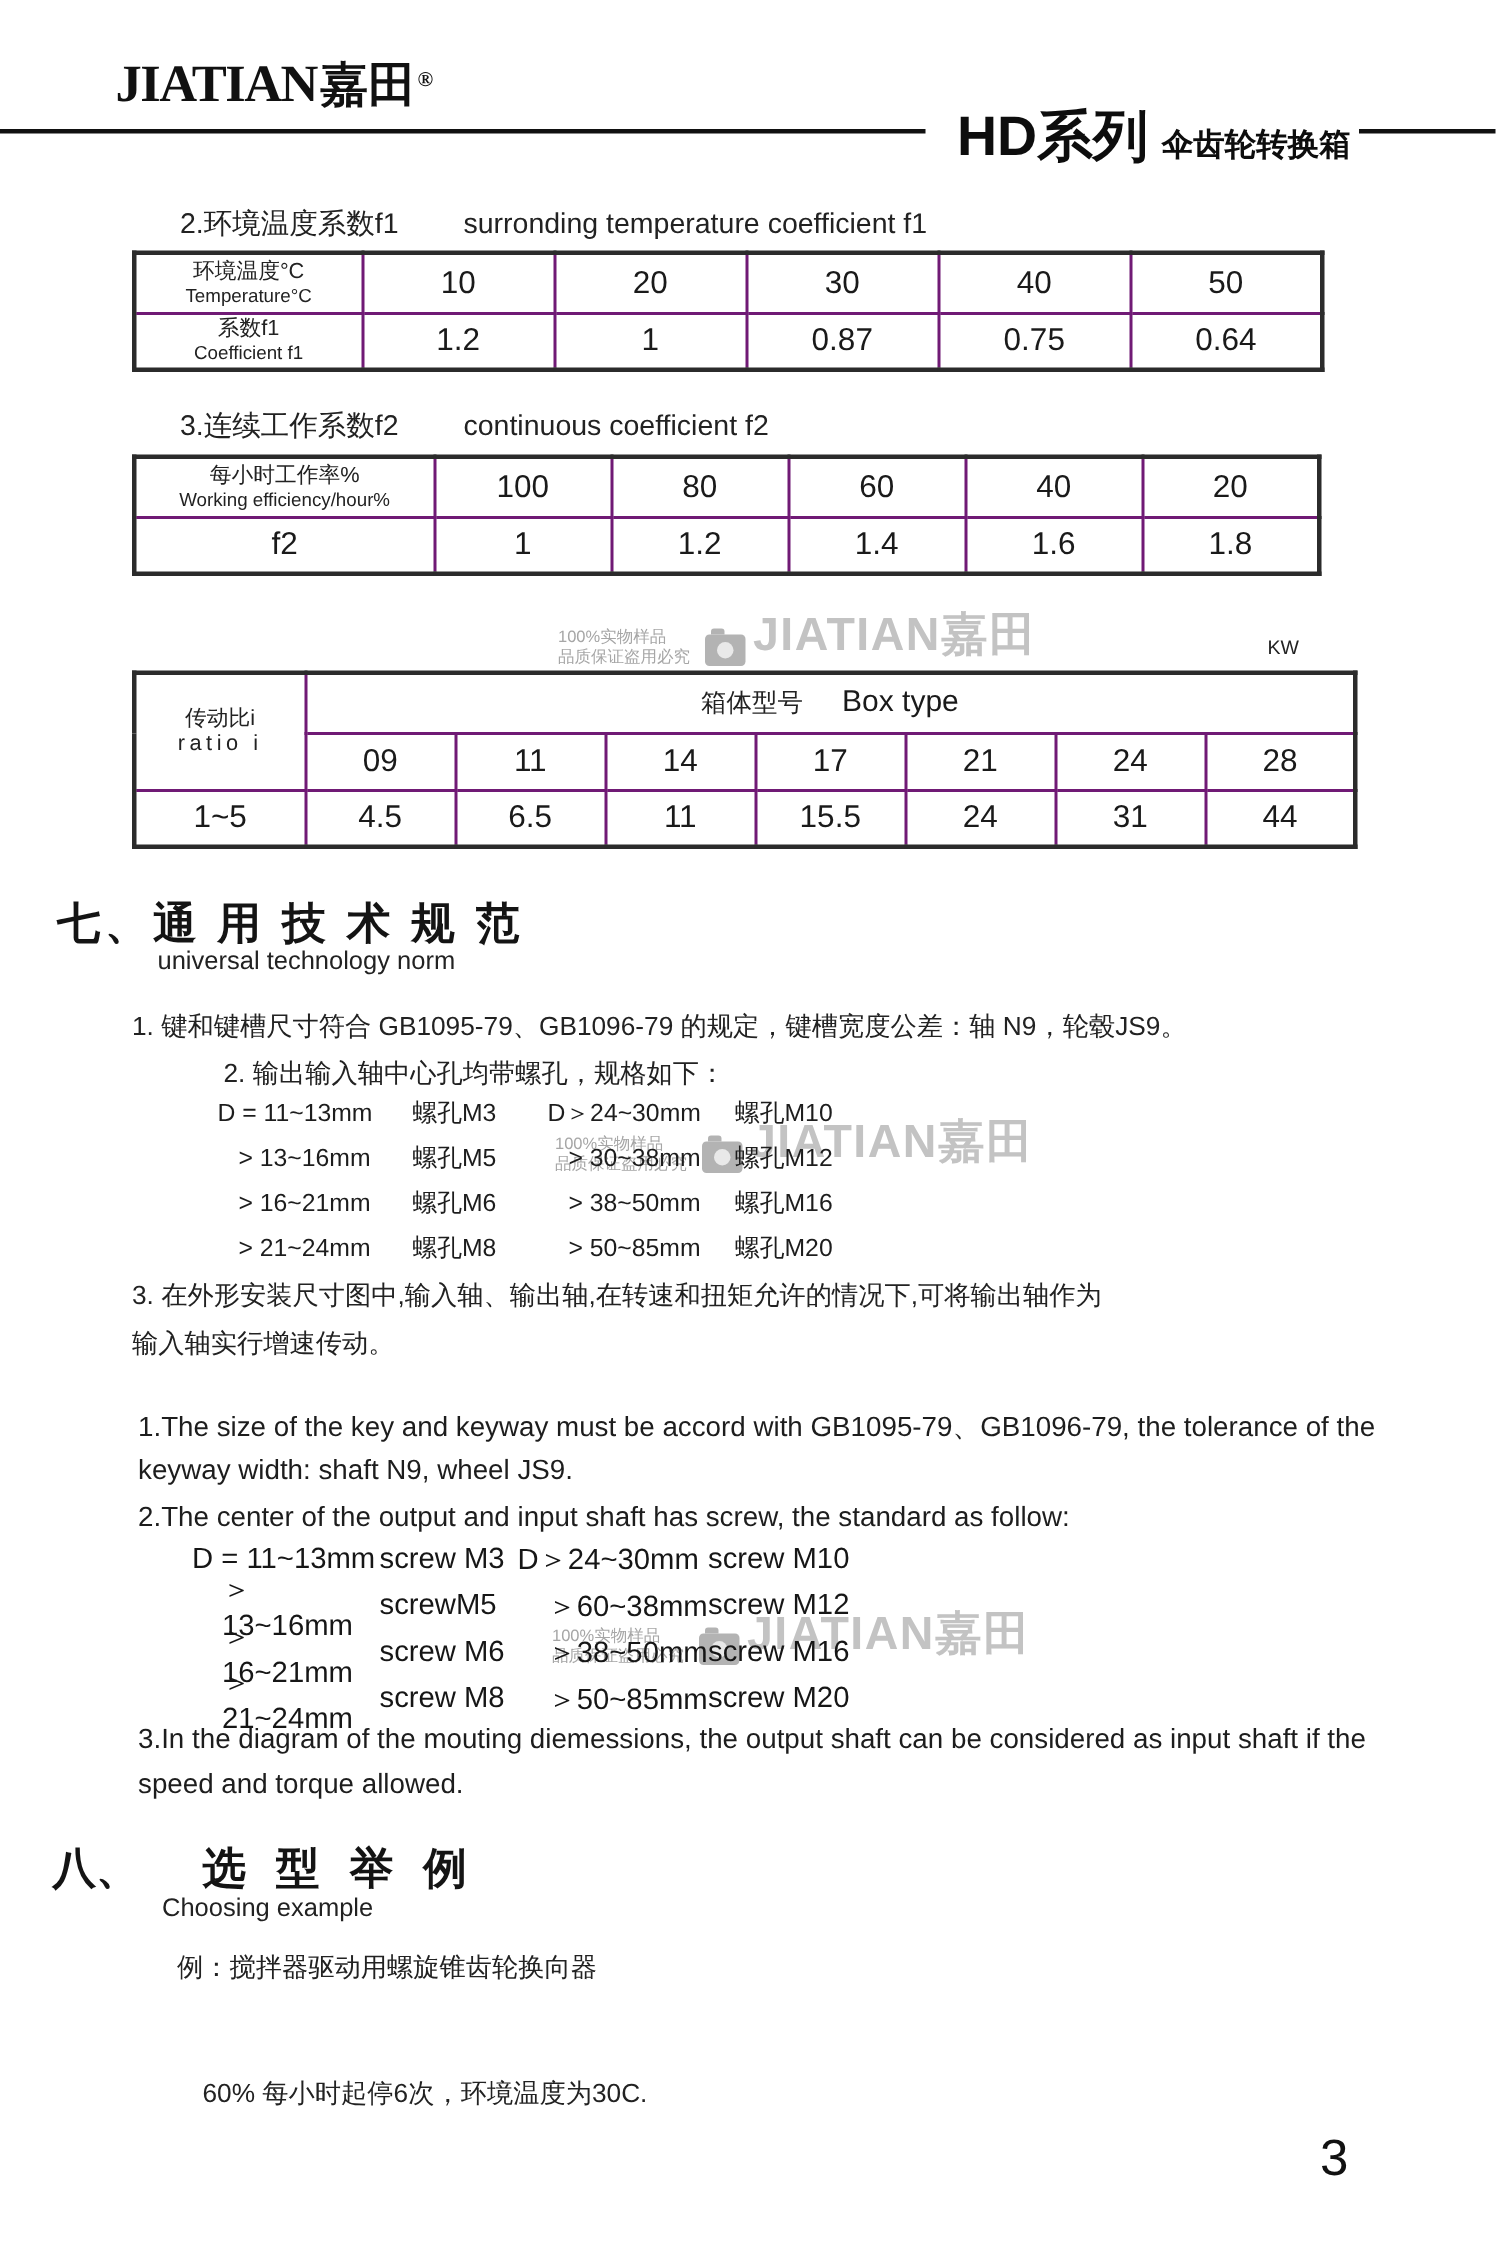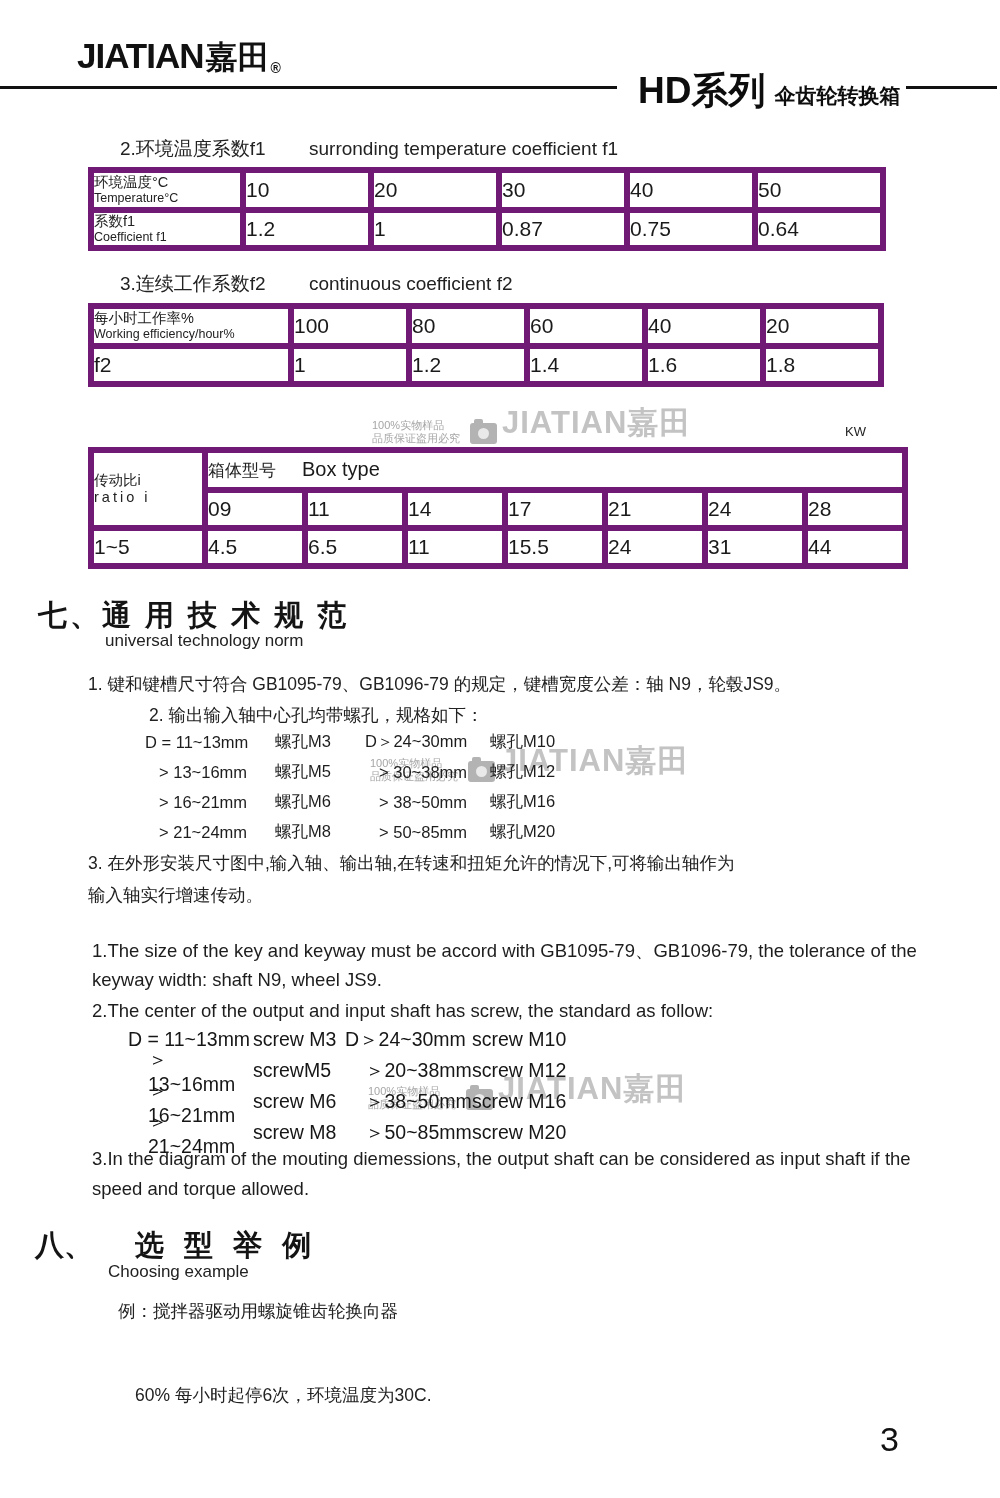--- a/index.html
+++ b/index.html
@@ -1,39 +1,39 @@
 <!DOCTYPE html>
 <html><head>
 <meta charset="utf-8">
 <style>
   html,body{margin:0;padding:0;background:#ffffff;}
   .page{position:relative;width:1000px;height:1498px;background:#ffffff;overflow:hidden;
         font-family:"Liberation Sans",sans-serif;color:#1f1f1f;}
 
   
-  .logo{position:absolute;left:77px;top:36px;display:flex;align-items:flex-end;z-index:2;}
+  .logo{position:absolute;left:77px;top:36px;display:flex;align-items:center;z-index:2;font-family:Liberation Serif, serif;}
   .logo-latin{font-size:35px;font-weight:900;letter-spacing:-1px;color:#111;font-stretch:condensed;}
   .logo-cn{font-size:32px;font-weight:900;color:#111;margin-left:2px;line-height:38px;}
   .logo-reg{font-size:14px;font-weight:700;color:#111;margin-left:1px;margin-top:-4px;}
   .rule{position:absolute;top:86px;height:3px;background:#111;z-index:1;}
   .rule-left{left:0;width:617px;}
   .rule-right{left:893px;width:104px;}
   .series{position:absolute;left:632px;top:66px;display:flex;align-items:baseline;gap:9px;z-index:2;background:#fff;padding:0 6px;}
   .series-main{font-size:37px;font-weight:900;color:#0d0d0d;letter-spacing:0px;}
   .series-sub{font-size:21px;font-weight:800;color:#0d0d0d;}
 
   
   .h-small{position:absolute;font-size:19px;color:#222;white-space:nowrap;z-index:2;}
   .h-small .h-en{margin-left:38px;}
   .pos-s2{left:120px;top:136px;}
   .pos-s3{left:120px;top:271px;}
 
   
   table.t{position:absolute;border-collapse:collapse;table-layout:fixed;background:transparent;z-index:2;}
-  table.t td{border:6px solid #701a75;vertical-align:middle;padding:0;}
+  table.t td{border:2px solid #701a75;text-align:center;vertical-align:middle;padding:0;}
   table.t{border:3px solid #2b2b2b;}
   .t1{left:88px;top:167px;width:792px;}
   .t1 col.c-lab{width:152px;} .t1 col.c-d{width:128px;}
   .t2{left:88px;top:303px;width:792px;}
   .t2 col.c-lab{width:200px;} .t2 col.c-d{width:118px;}
   .t3{left:88px;top:447px;width:814px;}
   .t3 col.c-lab{width:114px;} .t3 col.c-d{width:100px;}
   .row-h{height:40px;} .row-h2{height:38px;}
   .lab-zh{font-size:14.5px;line-height:17px;color:#222;}
   .lab-en{font-size:12.5px;line-height:15px;color:#222;}
@@ -288,21 +288,21 @@
   <div class="body-en pos-en1b">keyway width: shaft N9, wheel JS9.</div>
   <div class="body-en pos-en2">2.The center of the output and input shaft has screw, the standard as follow:</div>
 
   <div class="en-rows">
     <span>D = 11~13mm</span>
     <span>screw M3</span>
     <span>D＞24~30mm</span>
     <span>screw M10</span>
     <span class="ind">＞13~16mm</span>
     <span>screwM5</span>
-    <span class="ind">＞20~38mm</span>
+    <span class="ind">＞60~38mm</span>
     <span>screw M12</span>
     <span class="ind">＞16~21mm</span>
     <span>screw M6</span>
     <span class="ind">＞38~50mm</span>
     <span>screw M16</span>
     <span class="ind">＞21~24mm</span>
     <span>screw M8</span>
     <span class="ind">＞50~85mm</span>
     <span>screw M20</span>
   </div>

